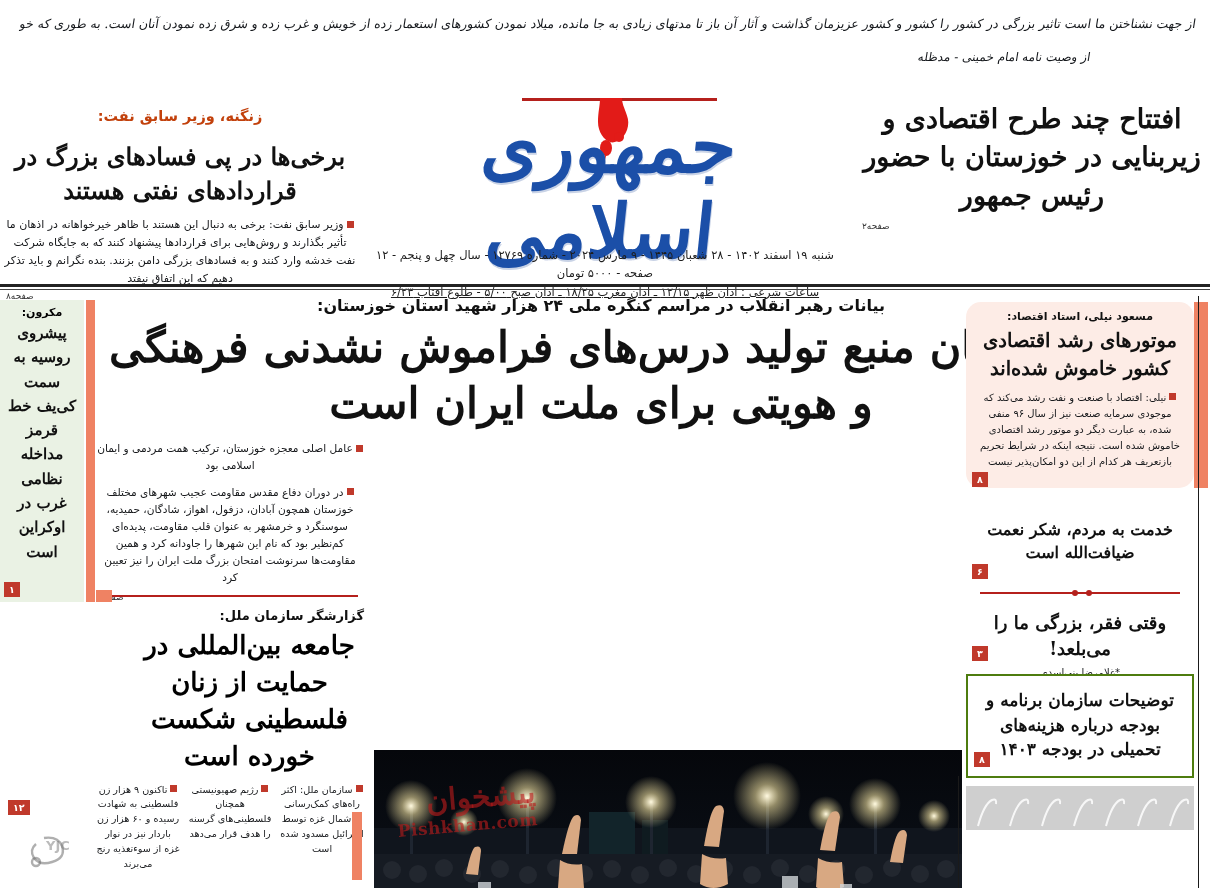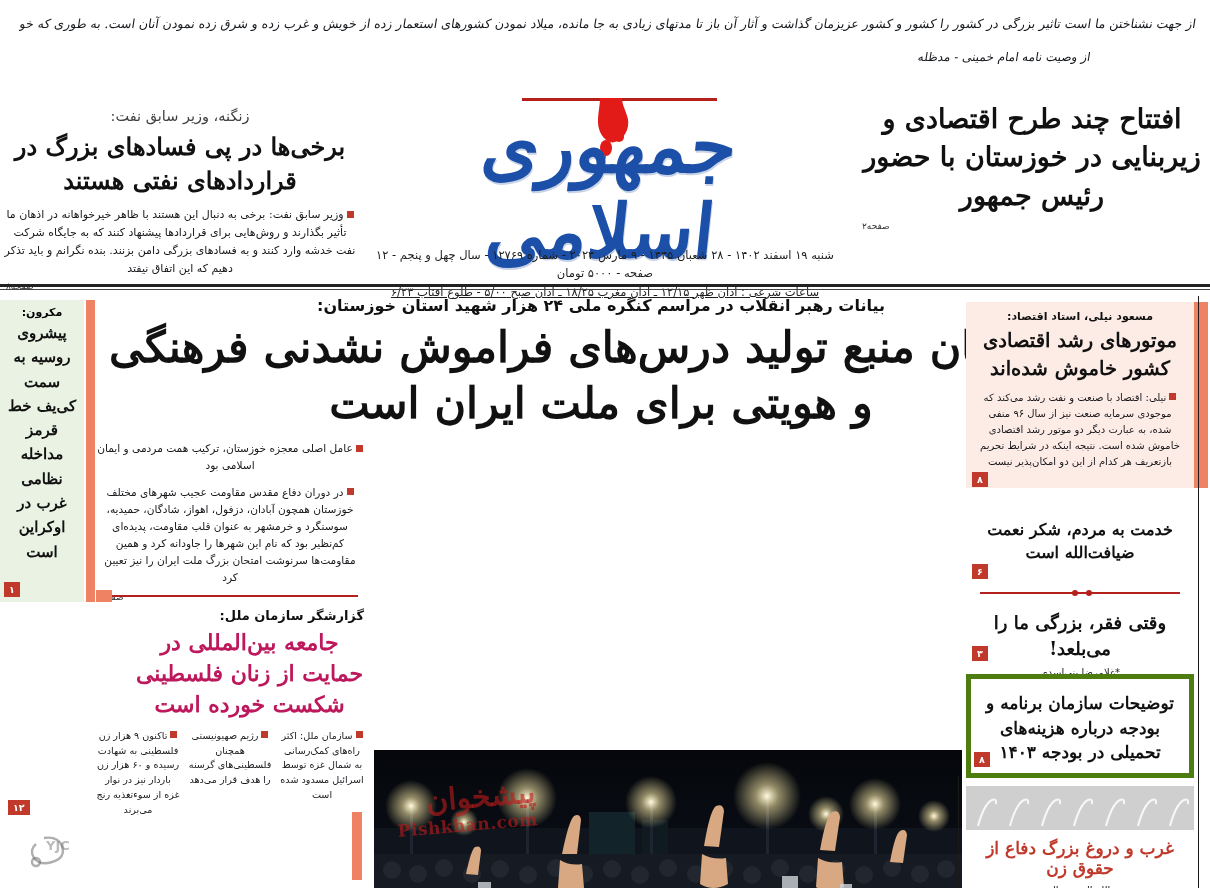--- a/index.html
+++ b/index.html
@@ -64,21 +64,21 @@
     position:absolute;right:4px;top:14px;width:348px;text-align:center;
   }
   .head-right .t{
     font-size:27px;font-weight:bold;line-height:1.42;color:#111;
     font-family:"DejaVu Serif","Liberation Serif",serif;
   }
   .head-left{
     position:absolute;left:4px;top:22px;width:352px;text-align:center;
   }
   .head-left .kicker{
-    font-size:14.5px;font-weight:normal;color:#404040;margin-bottom:6px;
+    font-size:14.5px;font-weight:bold;color:#c2410c;margin-bottom:16px;
   }
   .head-left .t{
     font-size:24px;font-weight:bold;line-height:1.4;color:#111;
     font-family:"DejaVu Serif","Liberation Serif",serif;
   }
   .head-left .body{
     margin-top:9px;font-size:11px;line-height:1.62;color:#16181b;text-align:center;
   }
   .pageref{
     font-size:9px;color:#333;display:inline-block;margin-top:4px;
@@ -121,21 +121,21 @@
   .divider-dot{
     position:absolute;height:2px;background:#b5201c;
   }
   .divider-dot:after{
     content:"";position:absolute;left:-3px;top:-2px;width:6px;height:6px;
     border-radius:50%;background:#b5201c;
   }
 
   .un-kicker{font-size:13px;font-weight:bold;text-align:right;color:#111;}
   .un-head{
-    font-size:22px;font-weight:bold;line-height:1.42;text-align:center;color:#be185d;
+    font-size:26px;font-weight:bold;line-height:1.42;text-align:center;color:#000000;
     font-family:"DejaVu Serif","Liberation Serif",serif;margin-top:4px;margin-left:39px;
   }
   .threecol{
     display:flex;gap:8px;margin-top:8px;direction:rtl;
   }
   .threecol > div{flex:1;font-size:9.6px;line-height:1.55;text-align:center;color:#16181b;}
 
   
   .lead{
     position:absolute;left:96px;top:4px;width:1010px;text-align:center;
@@ -176,21 +176,21 @@
   .sb-head{
     font-size:19.5px;font-weight:bold;line-height:1.45;color:#111;margin-top:4px;
     font-family:"DejaVu Serif","Liberation Serif",serif;
   }
   .sb-body{font-size:10px;line-height:1.6;color:#16181b;margin-top:6px;}
   .sb-side{
     position:absolute;right:-14px;top:0;width:14px;background:#ef8263;
   }
   .sb-white{
     position:absolute;left:0;width:228px;background:#fff;box-sizing:border-box;
-    padding:8px 10px 16px;text-align:center;border:5px solid #4d7c0f;
+    padding:8px 10px 16px;text-align:center;border:2px solid #4d7c0f;
   }
   .sb-hr{
     position:absolute;height:1.6px;background:#b5201c;
   }
   .sb-hr:before,.sb-hr:after{
     content:"";position:absolute;top:-2.2px;width:6px;height:6px;border-radius:50%;
     background:#b5201c;
   }
   .sb-hr:before{left:46%;}
   .sb-hr:after{left:53%;}
@@ -428,21 +428,21 @@
           <rect x="466" y="134" width="12" height="10"></rect>
           <rect x="104" y="132" width="13" height="10"></rect>
         </g>
       </svg>
     </div>
 
     <div class="orangebar" style="left:352px;top:520px;width:10px;height:68px;"></div>
 
     <div class="sidebar">
 
-      <div class="sb-panel" style="top:6px;height:186px;">
+      <div class="sb-panel" style="top:6px;height:186px;border-radius:15px;">
         <div class="sb-kick">مسعود نیلی، استاد اقتصاد:</div>
         <div class="sb-head">موتورهای رشد اقتصادی کشور خاموش شده‌اند</div>
         <div class="sb-body">
           <span class="sq"></span><span>نیلی: اقتصاد با صنعت و نفت رشد می‌کند که موجودی سرمایه صنعت نیز از سال ۹۶ منفی شده، به عبارت دیگر دو موتور رشد اقتصادی خاموش شده است. نتیجه اینکه در شرایط تحریم بازتعریف هر کدام از این دو امکان‌پذیر نیست</span>
         </div>
         <div class="sb-side" style="height:186px;"></div>
       </div>
       <div class="badge badge-abs" style="left:6px;top:176px;">۸</div>
 
       <div class="sb-white" style="top:198px;height:88px;border:none;">
@@ -470,25 +470,20 @@
             <path d="M12 40 q6 -22 14 -26 q5 -2 4 4"></path>
             <path d="M44 40 q6 -22 14 -26 q5 -2 4 4"></path>
             <path d="M76 40 q6 -22 14 -26 q5 -2 4 4"></path>
             <path d="M108 40 q6 -22 14 -26 q5 -2 4 4"></path>
             <path d="M140 40 q6 -22 14 -26 q5 -2 4 4"></path>
             <path d="M172 40 q6 -22 14 -26 q5 -2 4 4"></path>
             <path d="M204 40 q6 -22 14 -26 q5 -2 4 4"></path>
           </g>
         </svg>
       </div>
-      <div class="sb-white" style="top:534px;height:58px;border:none;">
-        <div class="red-head">غرب و دروغ بزرگ دفاع از حقوق زن</div>
-        <div class="sb-small" style="margin-top:5px;">بسم‌الله الرحمن الرحیم</div>
-
-      </div>
 
       <div class="vline" style="left:232px;top:0;height:592px;"></div>
       <div class="vline" style="left:-8px;top:480px;height:112px;"></div>
     </div>
 
   </div>
 
   <div class="wm1">
     <span>پیشخوان</span>
     <div class="sub">Pishkhan.com</div>

